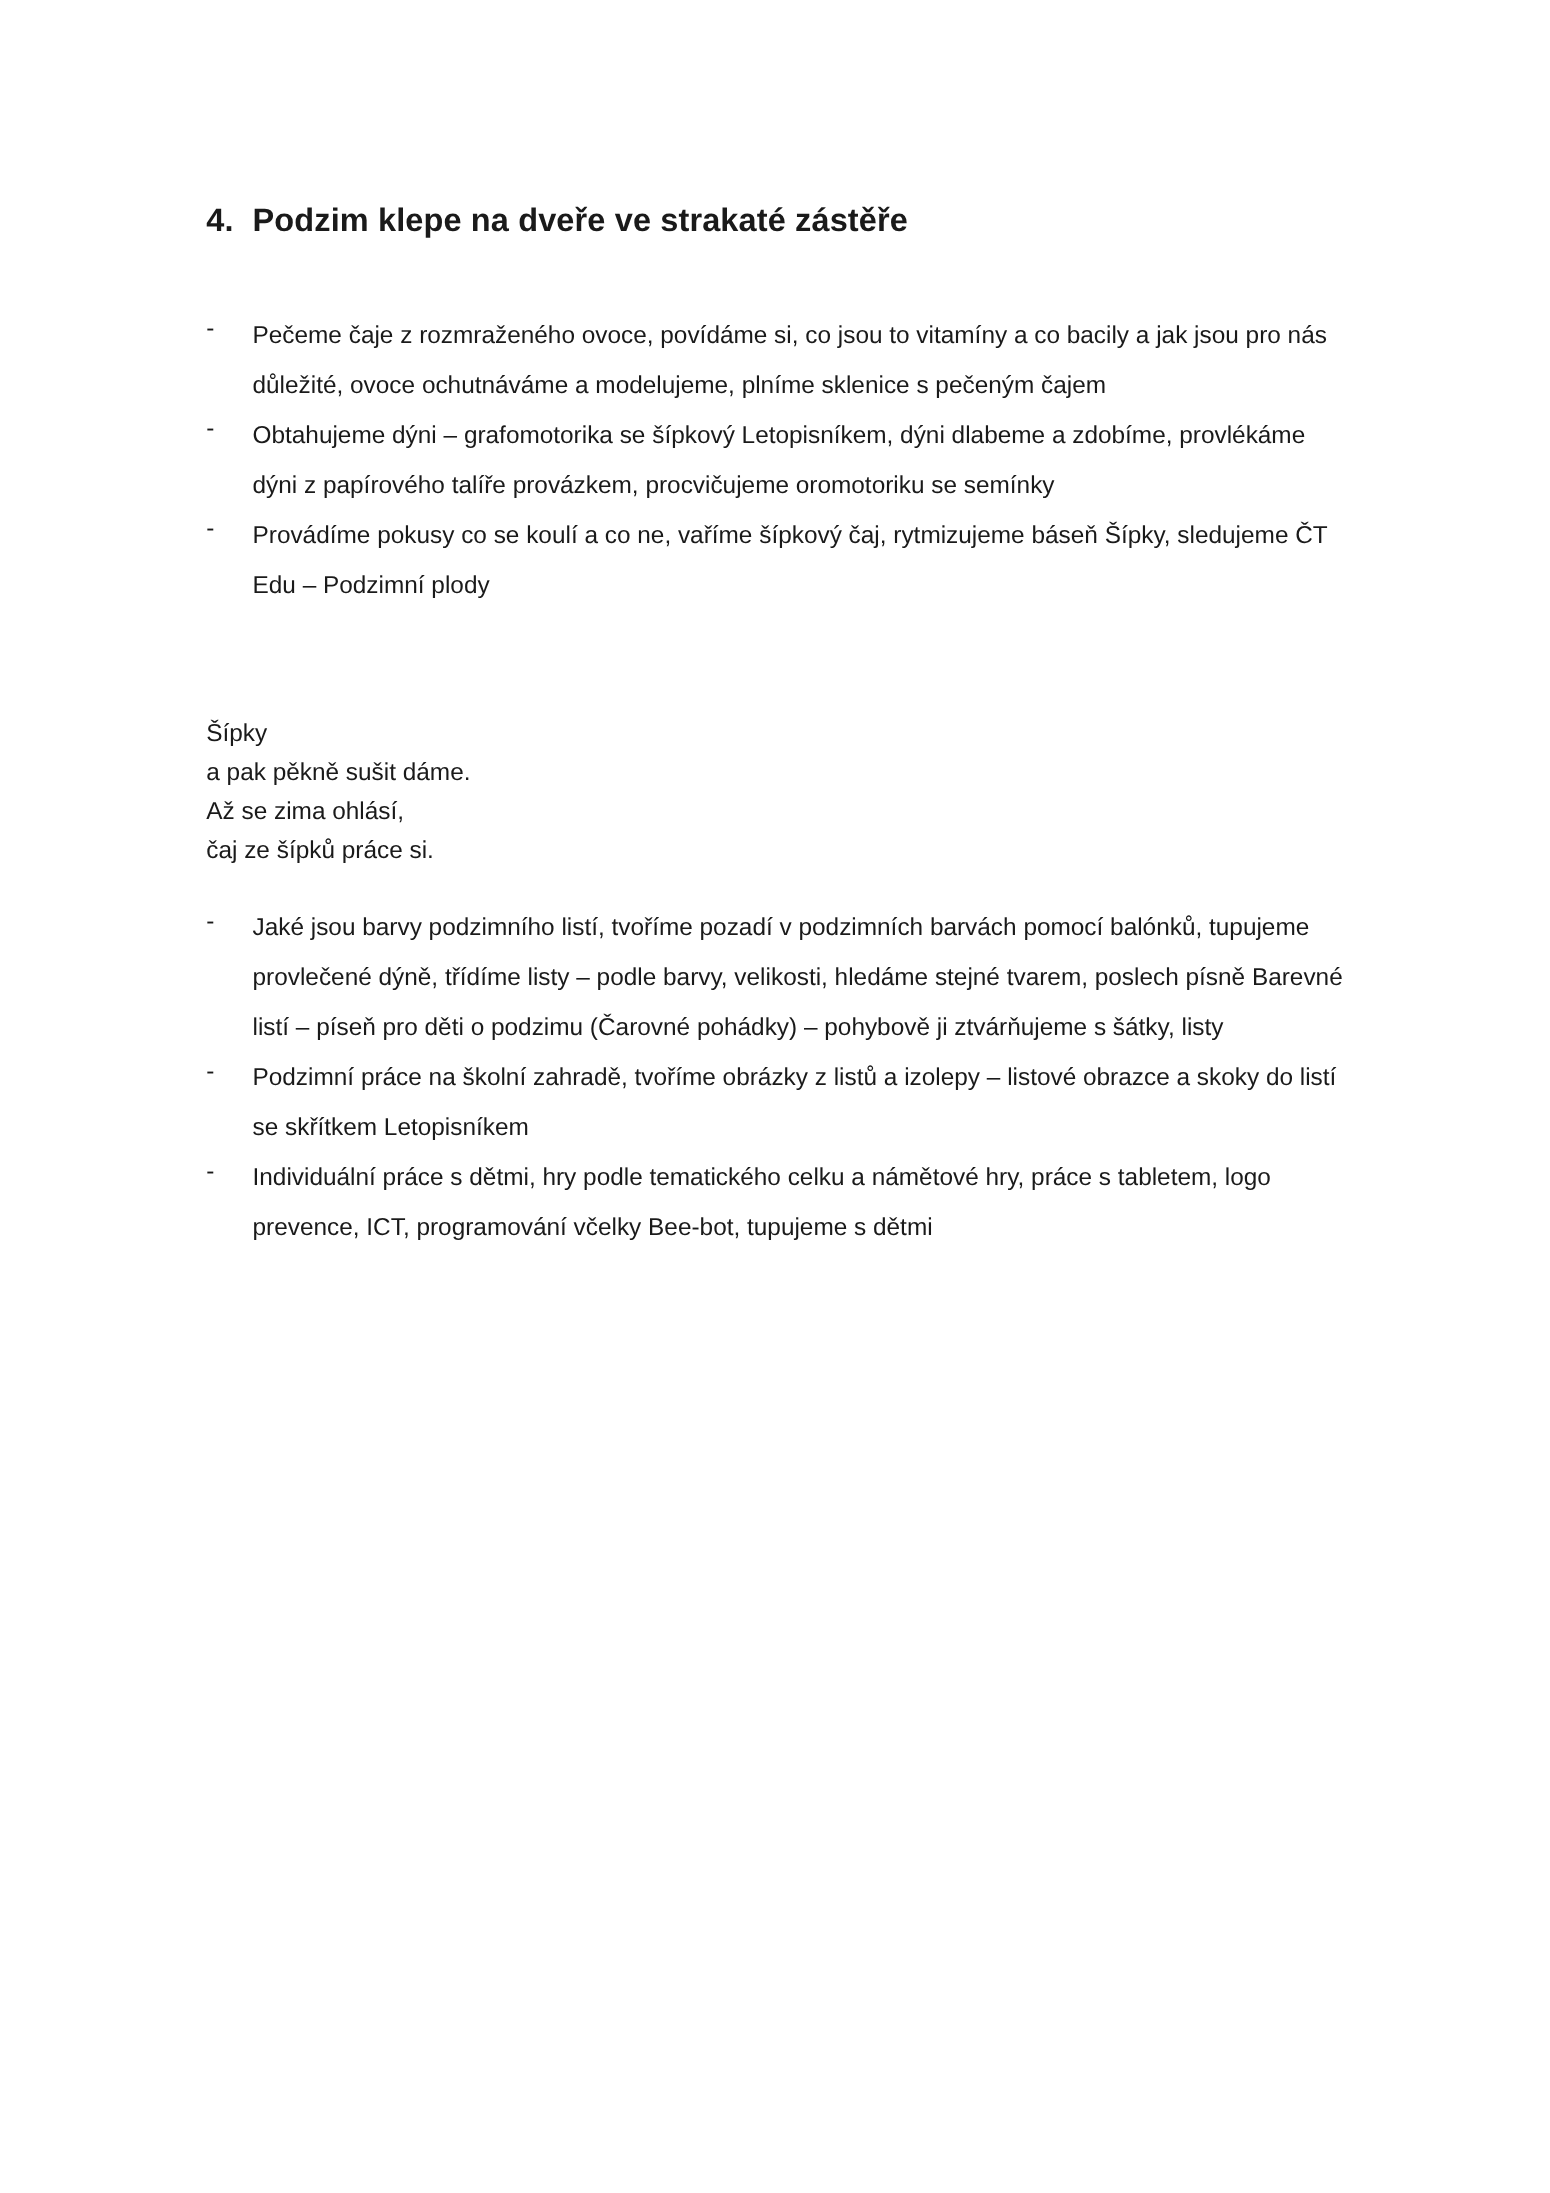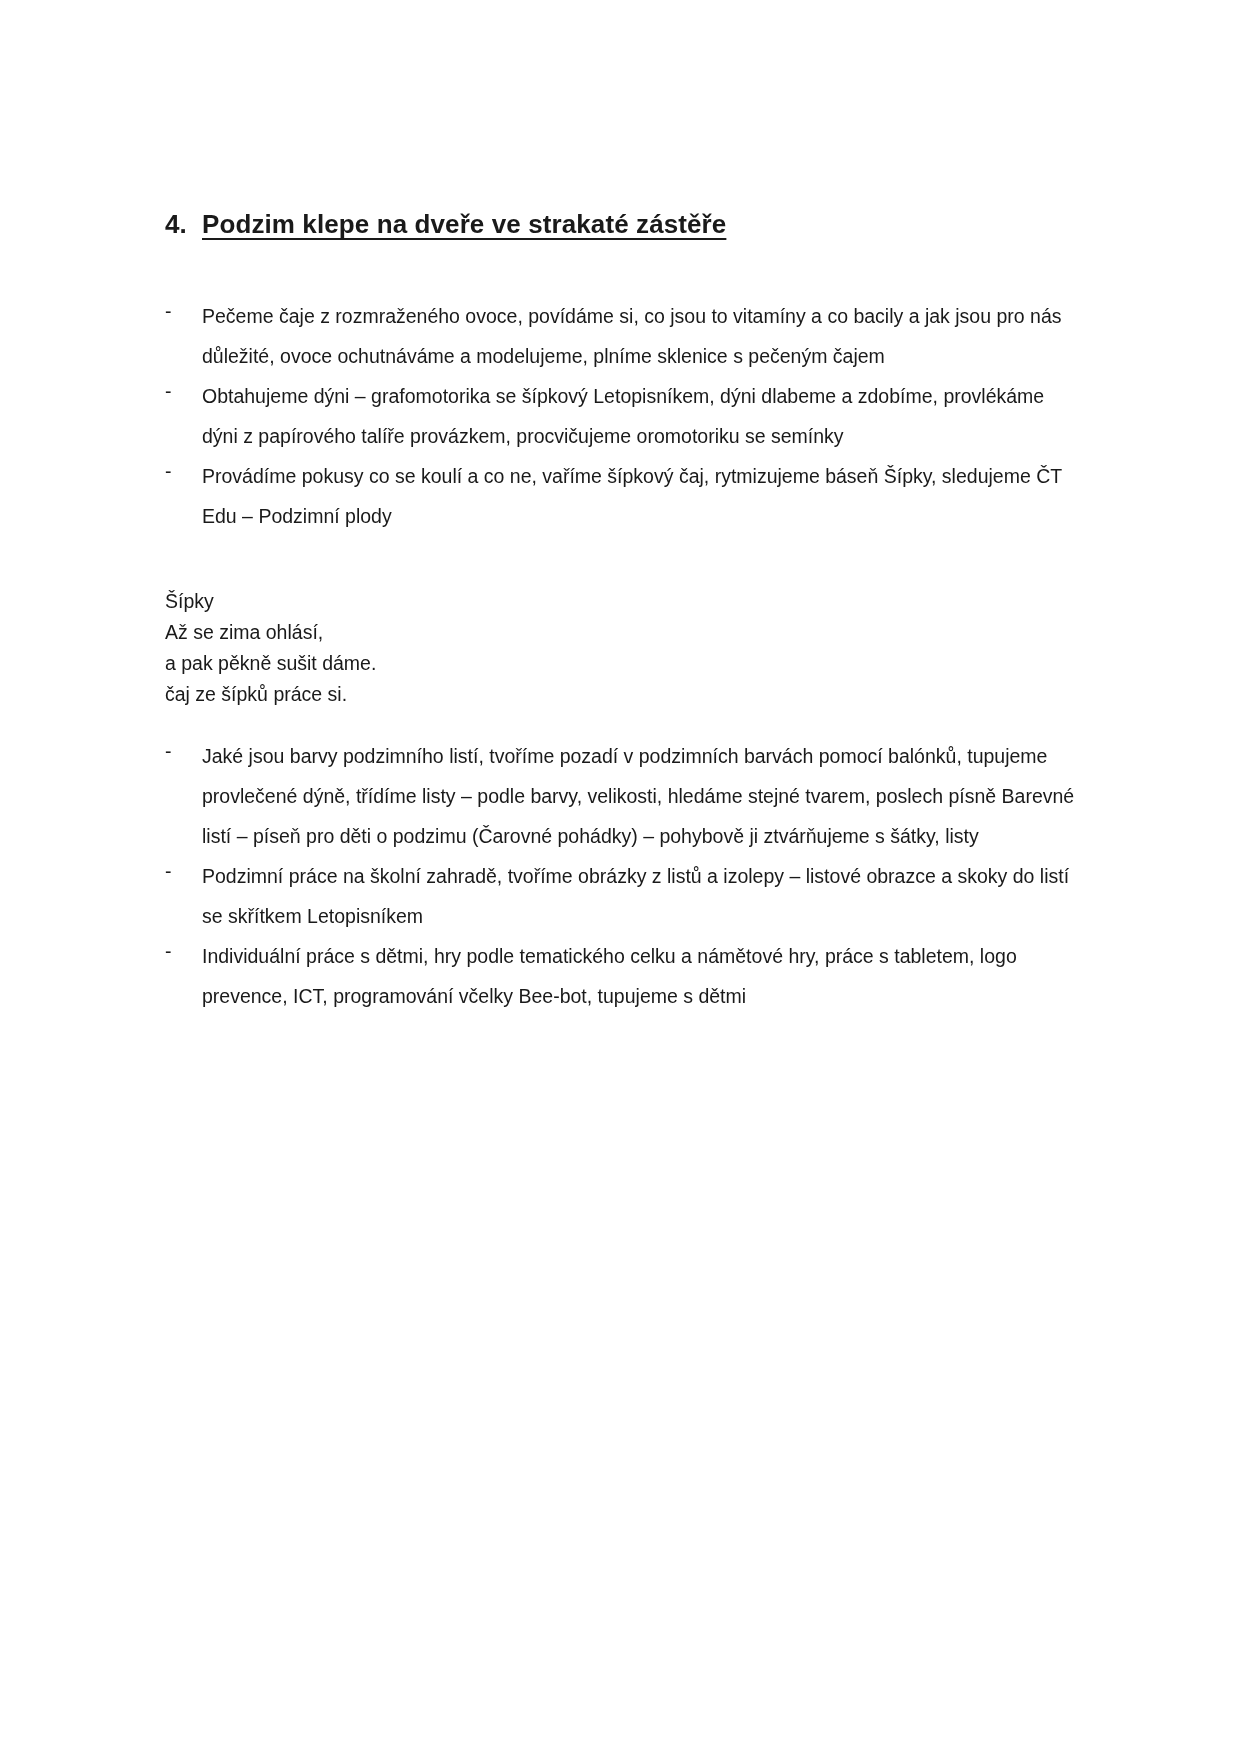--- a/index.html
+++ b/index.html
@@ -25,45 +25,43 @@
     font-size: 26px;
     font-weight: bold;
     margin: 0 0 56px 0;
     letter-spacing: 0.1px;
   }
   .heading-number {
     width: 37px;
     flex: 0 0 auto;
   }
   .heading-title {
-    text-decoration: underline;
     text-underline-offset: 5px;
     text-decoration-thickness: 2px;
-    margin-top: 48px;
   }
   .bullet-list {
     margin: 0;
   }
   .bullet-item {
     display: flex;
     align-items: flex-start;
   }
   .bullet-marker {
     flex: 0 0 37px;
     font-size: 19.5px;
     line-height: 31px;
   }
   .bullet-text {
     flex: 1 1 auto;
     max-width: 885px;
     font-size: 19.5px;
     line-height: 40px;
   }
   .poem {
-    margin-top: 50px;
+    margin-top: 84px;
     font-size: 19.5px;
     line-height: 31px;
   }
   .bullets-bottom {
     margin-top: 26px;
   }
 </style>
 </head>
 <body>
 
@@ -84,22 +82,22 @@
       <span class="bullet-text">Obtahujeme dýni – grafomotorika se šípkový Letopisníkem, dýni dlabeme a zdobíme, provlékáme dýni z papírového talíře provázkem, procvičujeme oromotoriku se semínky</span>
     </div>
     <div class="bullet-item">
       <span class="bullet-marker">-</span>
       <span class="bullet-text">Provádíme pokusy co se koulí a co ne, vaříme šípkový čaj, rytmizujeme báseň Šípky, sledujeme ČT Edu – Podzimní plody</span>
     </div>
   </div>
 
   <div class="poem">
     <div class="poem-line">Šípky</div>
+    <div class="poem-line">a pak pěkně sušit dáme.</div>
     <div class="poem-line">Až se zima ohlásí,</div>
-    <div class="poem-line">a pak pěkně sušit dáme.</div>
     <div class="poem-line">čaj ze šípků práce si.</div>
   </div>
 
   <div class="bullet-list bullets-bottom">
     <div class="bullet-item">
       <span class="bullet-marker">-</span>
       <span class="bullet-text">Jaké jsou barvy podzimního listí, tvoříme pozadí v podzimních barvách pomocí balónků, tupujeme provlečené dýně, třídíme listy – podle barvy, velikosti, hledáme stejné tvarem, poslech písně Barevné listí – píseň pro děti o podzimu (Čarovné pohádky) – pohybově ji ztvárňujeme s šátky, listy</span>
     </div>
     <div class="bullet-item">
       <span class="bullet-marker">-</span>

